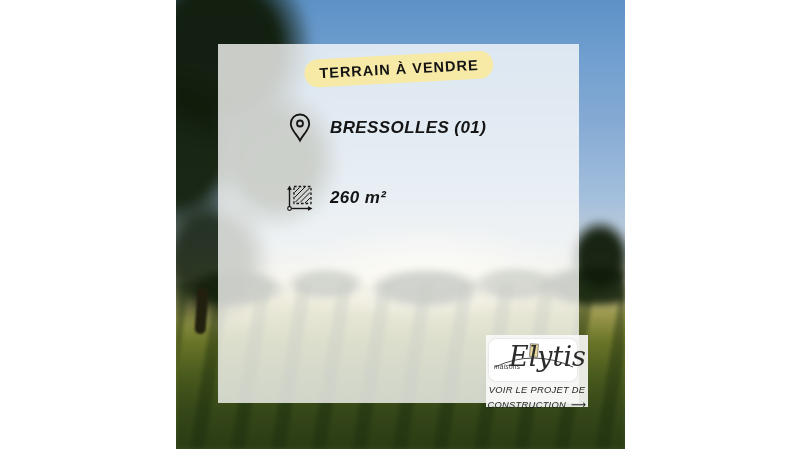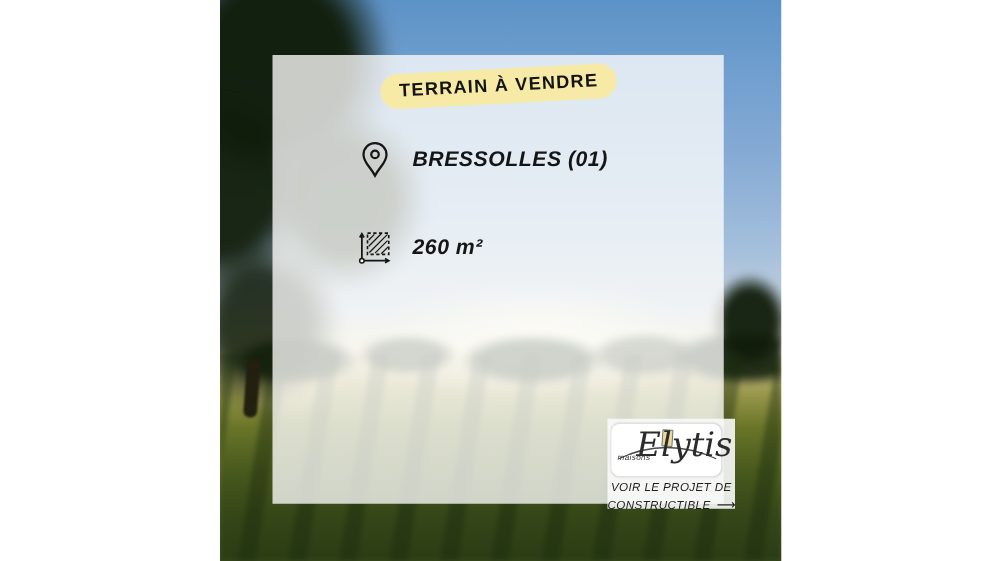--- a/index.html
+++ b/index.html
@@ -124,17 +124,17 @@
       <div class="logo-card">
         <svg class="logo-art" width="88" height="42" viewBox="0 0 88 42">
           <path d="M6 28 Q44 10 84 28" fill="none" stroke="#4a4a4a" stroke-width="1"></path>
           <rect x="41" y="5" width="8" height="13" fill="#e9d89a" stroke="#666" stroke-width="0.7" transform="rotate(4 45 11)"></rect>
         </svg>
         <span class="logo-prefix">maisons</span>
         <span class="logo-name">Elytis</span>
       </div>
       <div class="cta">
         <span>VOIR LE PROJET DE</span><br>
-        <span>CONSTRUCTIBLE</span><span class="arrow">⟶</span>
+        <span>CONSTRUCTION</span><span class="arrow">⟶</span>
       </div>
     </div>
   </div>
 </div>
 
 </body></html>

